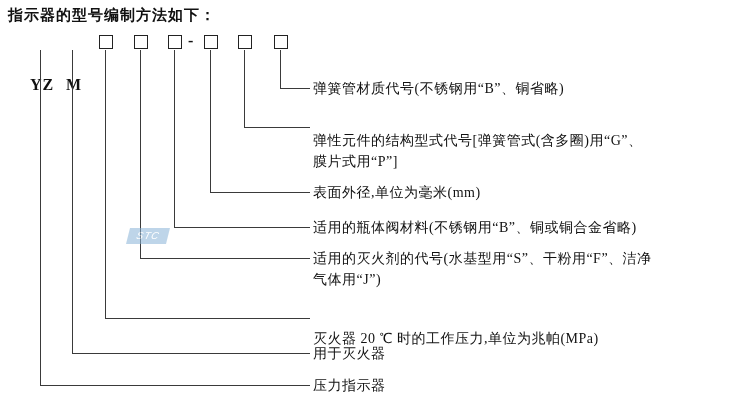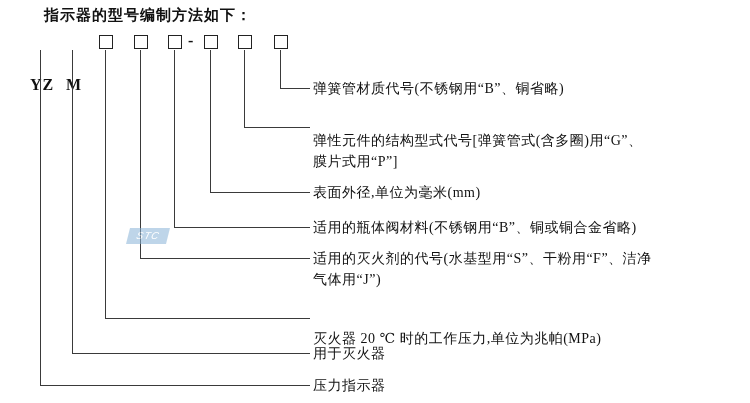--- a/index.html
+++ b/index.html
@@ -7,41 +7,41 @@
     width:750px;height:403px;
     background:#ffffff;
     font-family:"Liberation Serif","DejaVu Serif",serif;
     color:#111111;
     position:relative;
     overflow:hidden;
   }
   .page{position:absolute;left:0;top:0;width:750px;height:403px;}
   .title{
     position:absolute;left:8px;top:6px;
-    font-size:15px;font-weight:bold;letter-spacing:1px;margin-left:36px;
+    font-size:15px;font-weight:bold;letter-spacing:1px;
   }
   .sym{
     position:absolute;top:32px;
     font-size:16px;font-weight:600;letter-spacing:1px;margin-top:44px;
   }
   .box{
     position:absolute;top:35px;width:12px;height:12px;
     border:1.2px solid #222;background:#fff;
   }
   .dash{
     position:absolute;top:32px;font-size:16px;font-weight:600;
   }
   .vline{position:absolute;width:1px;background:#3a3a3a;}
   .hline{position:absolute;height:1px;background:#3a3a3a;}
   .label{
     position:absolute;left:313px;
     font-size:14px;line-height:21px;letter-spacing:0.5px;
     white-space:nowrap;
   }
-  .label span{display:block;}
+  .label span{display:block;font-family:Liberation Serif, serif;}
   .watermark{
     position:absolute;left:128px;top:228px;
     width:40px;height:16px;
     background:#8ab4d8;opacity:0.55;
     transform:skewX(-14deg);
     color:#ffffff;font-size:10px;font-style:italic;
     font-family:"Liberation Sans","DejaVu Sans",sans-serif;
     text-align:center;line-height:16px;letter-spacing:1px;
   }
 </style>

